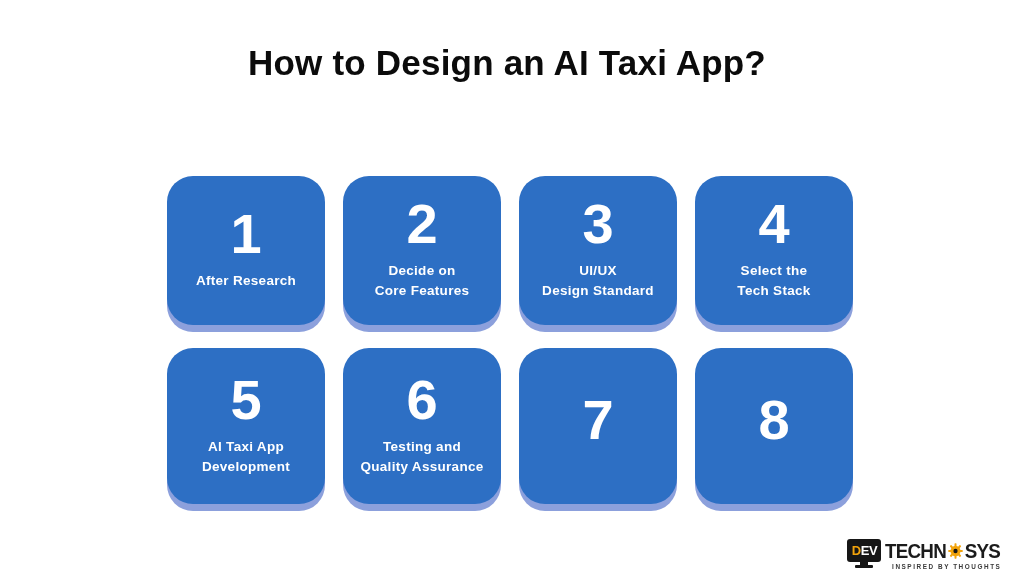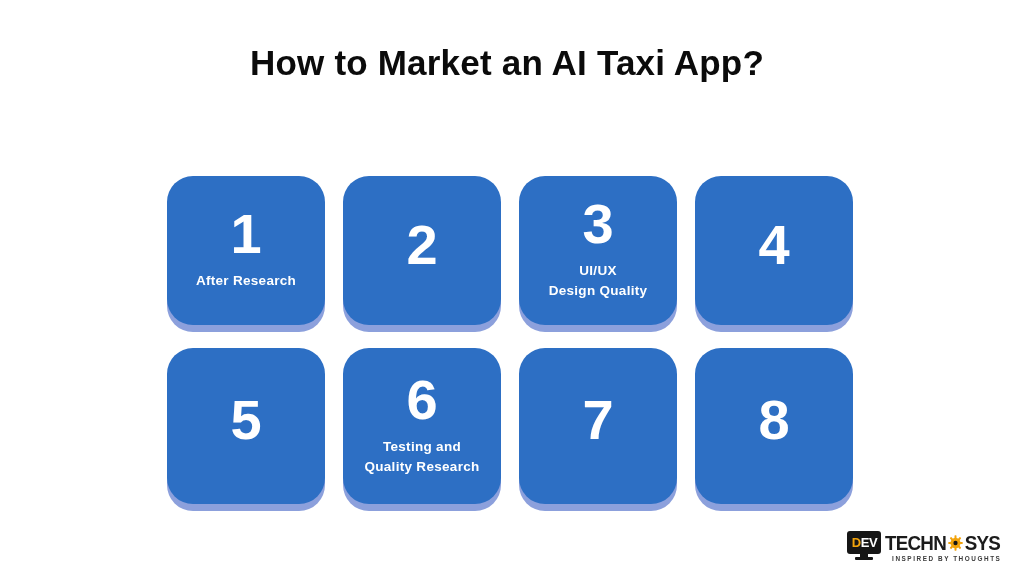--- a/index.html
+++ b/index.html
@@ -56,21 +56,21 @@
     font-weight: 700;
     letter-spacing: 0.3px;
     line-height: 1.5;
     text-align: center;
     white-space: pre-line;
   }
   
   .logo {
     position: absolute;
     right: 6px;
-    bottom: 19px;
+    bottom: 11px;
     display: flex;
     align-items: flex-start;
     gap: 4px;
   }
   .monitor-wrap { width: 34px; }
   .screen {
     width: 34px;
     height: 23px;
     background: #161616;
     border-radius: 3px;
@@ -111,46 +111,52 @@
     color: #3a3a3a;
     white-space: nowrap;
   }
 </style>
 </head>
 <body>
 
 <div class="canvas">
 
   <h1 class="title">
-    <span>How to Market an AI Taxi App?</span><br>
+    <span>How to Design an AI Taxi App?</span><br>
   </h1>
 
   <div class="grid">
     <div class="card">
       <div class="step-number">1</div>
       <div class="step-label">After Research</div>
     </div>
     <div class="card">
       <div class="step-number">2</div>
+      <div class="step-label">Decide on
+Core Features</div>
     </div>
     <div class="card">
       <div class="step-number">3</div>
       <div class="step-label">UI/UX
-Design Quality</div>
+Design Standard</div>
     </div>
     <div class="card">
       <div class="step-number">4</div>
+      <div class="step-label">Select the
+Tech Stack</div>
     </div>
     <div class="card">
       <div class="step-number">5</div>
+      <div class="step-label">AI Taxi App
+Development</div>
     </div>
     <div class="card">
       <div class="step-number">6</div>
       <div class="step-label">Testing and
-Quality Research</div>
+Quality Assurance</div>
     </div>
     <div class="card">
       <div class="step-number">7</div>
     </div>
     <div class="card">
       <div class="step-number">8</div>
     </div>
   </div>
 
   <div class="logo">

